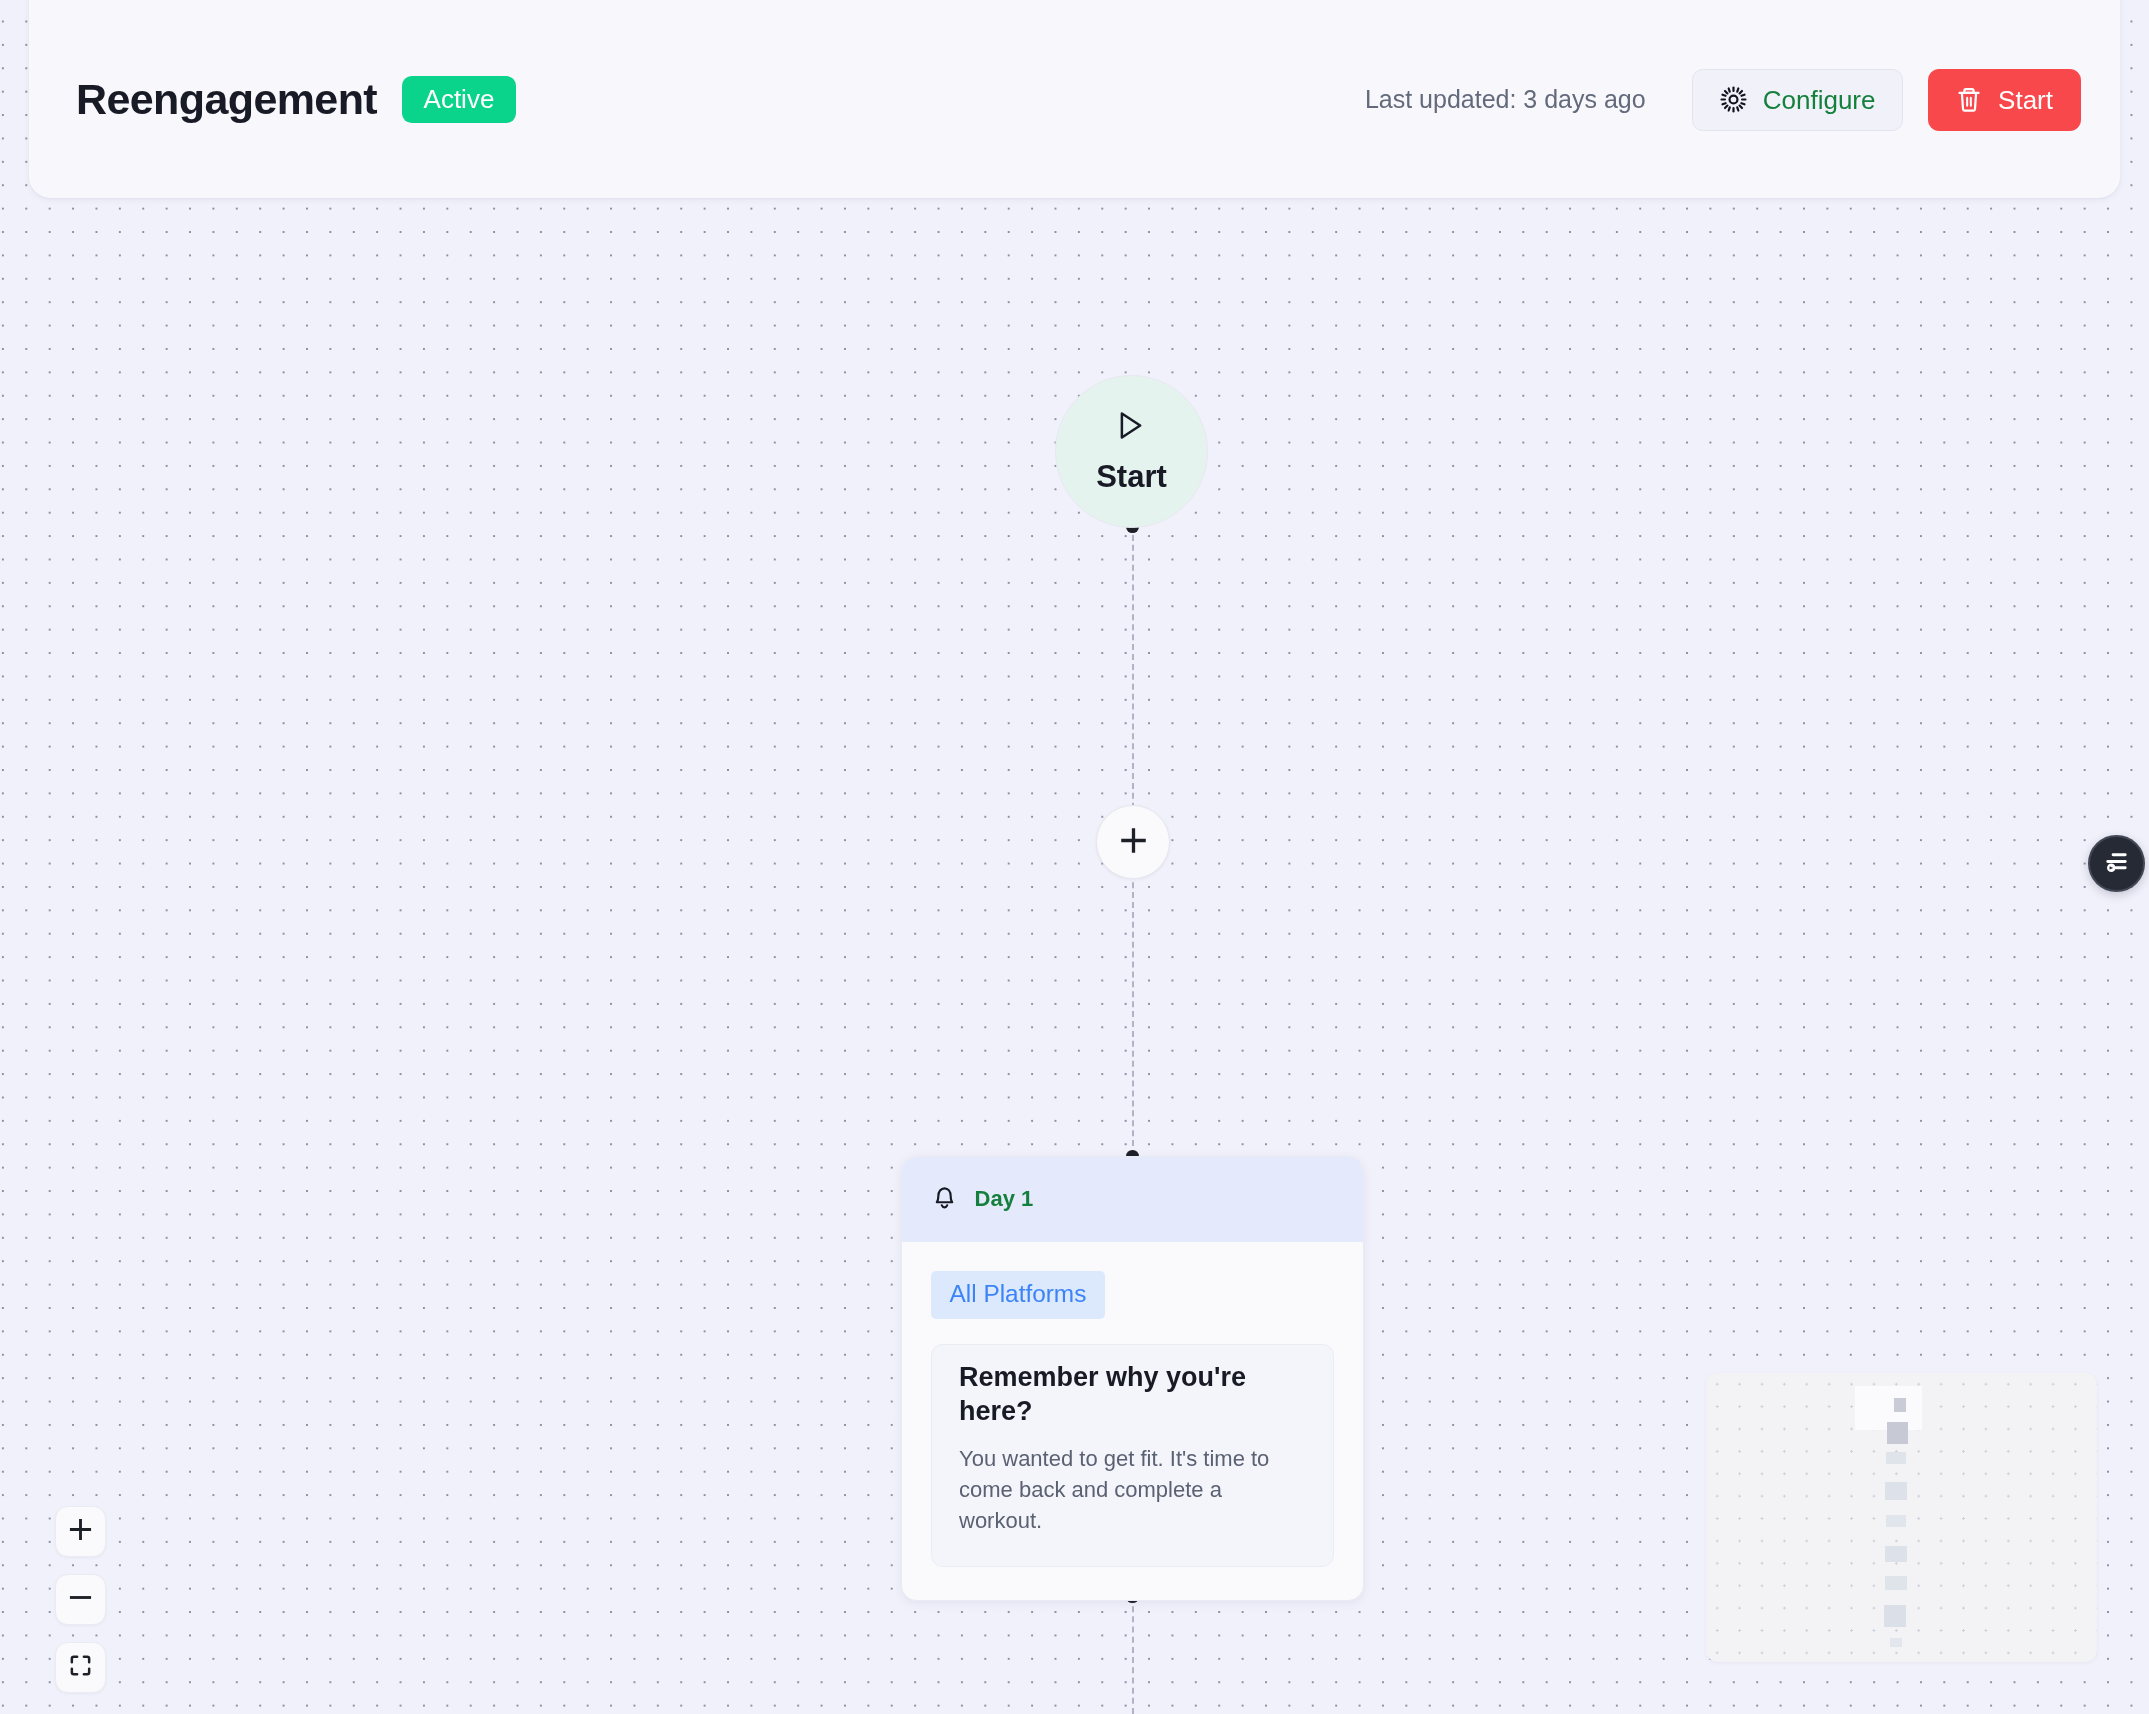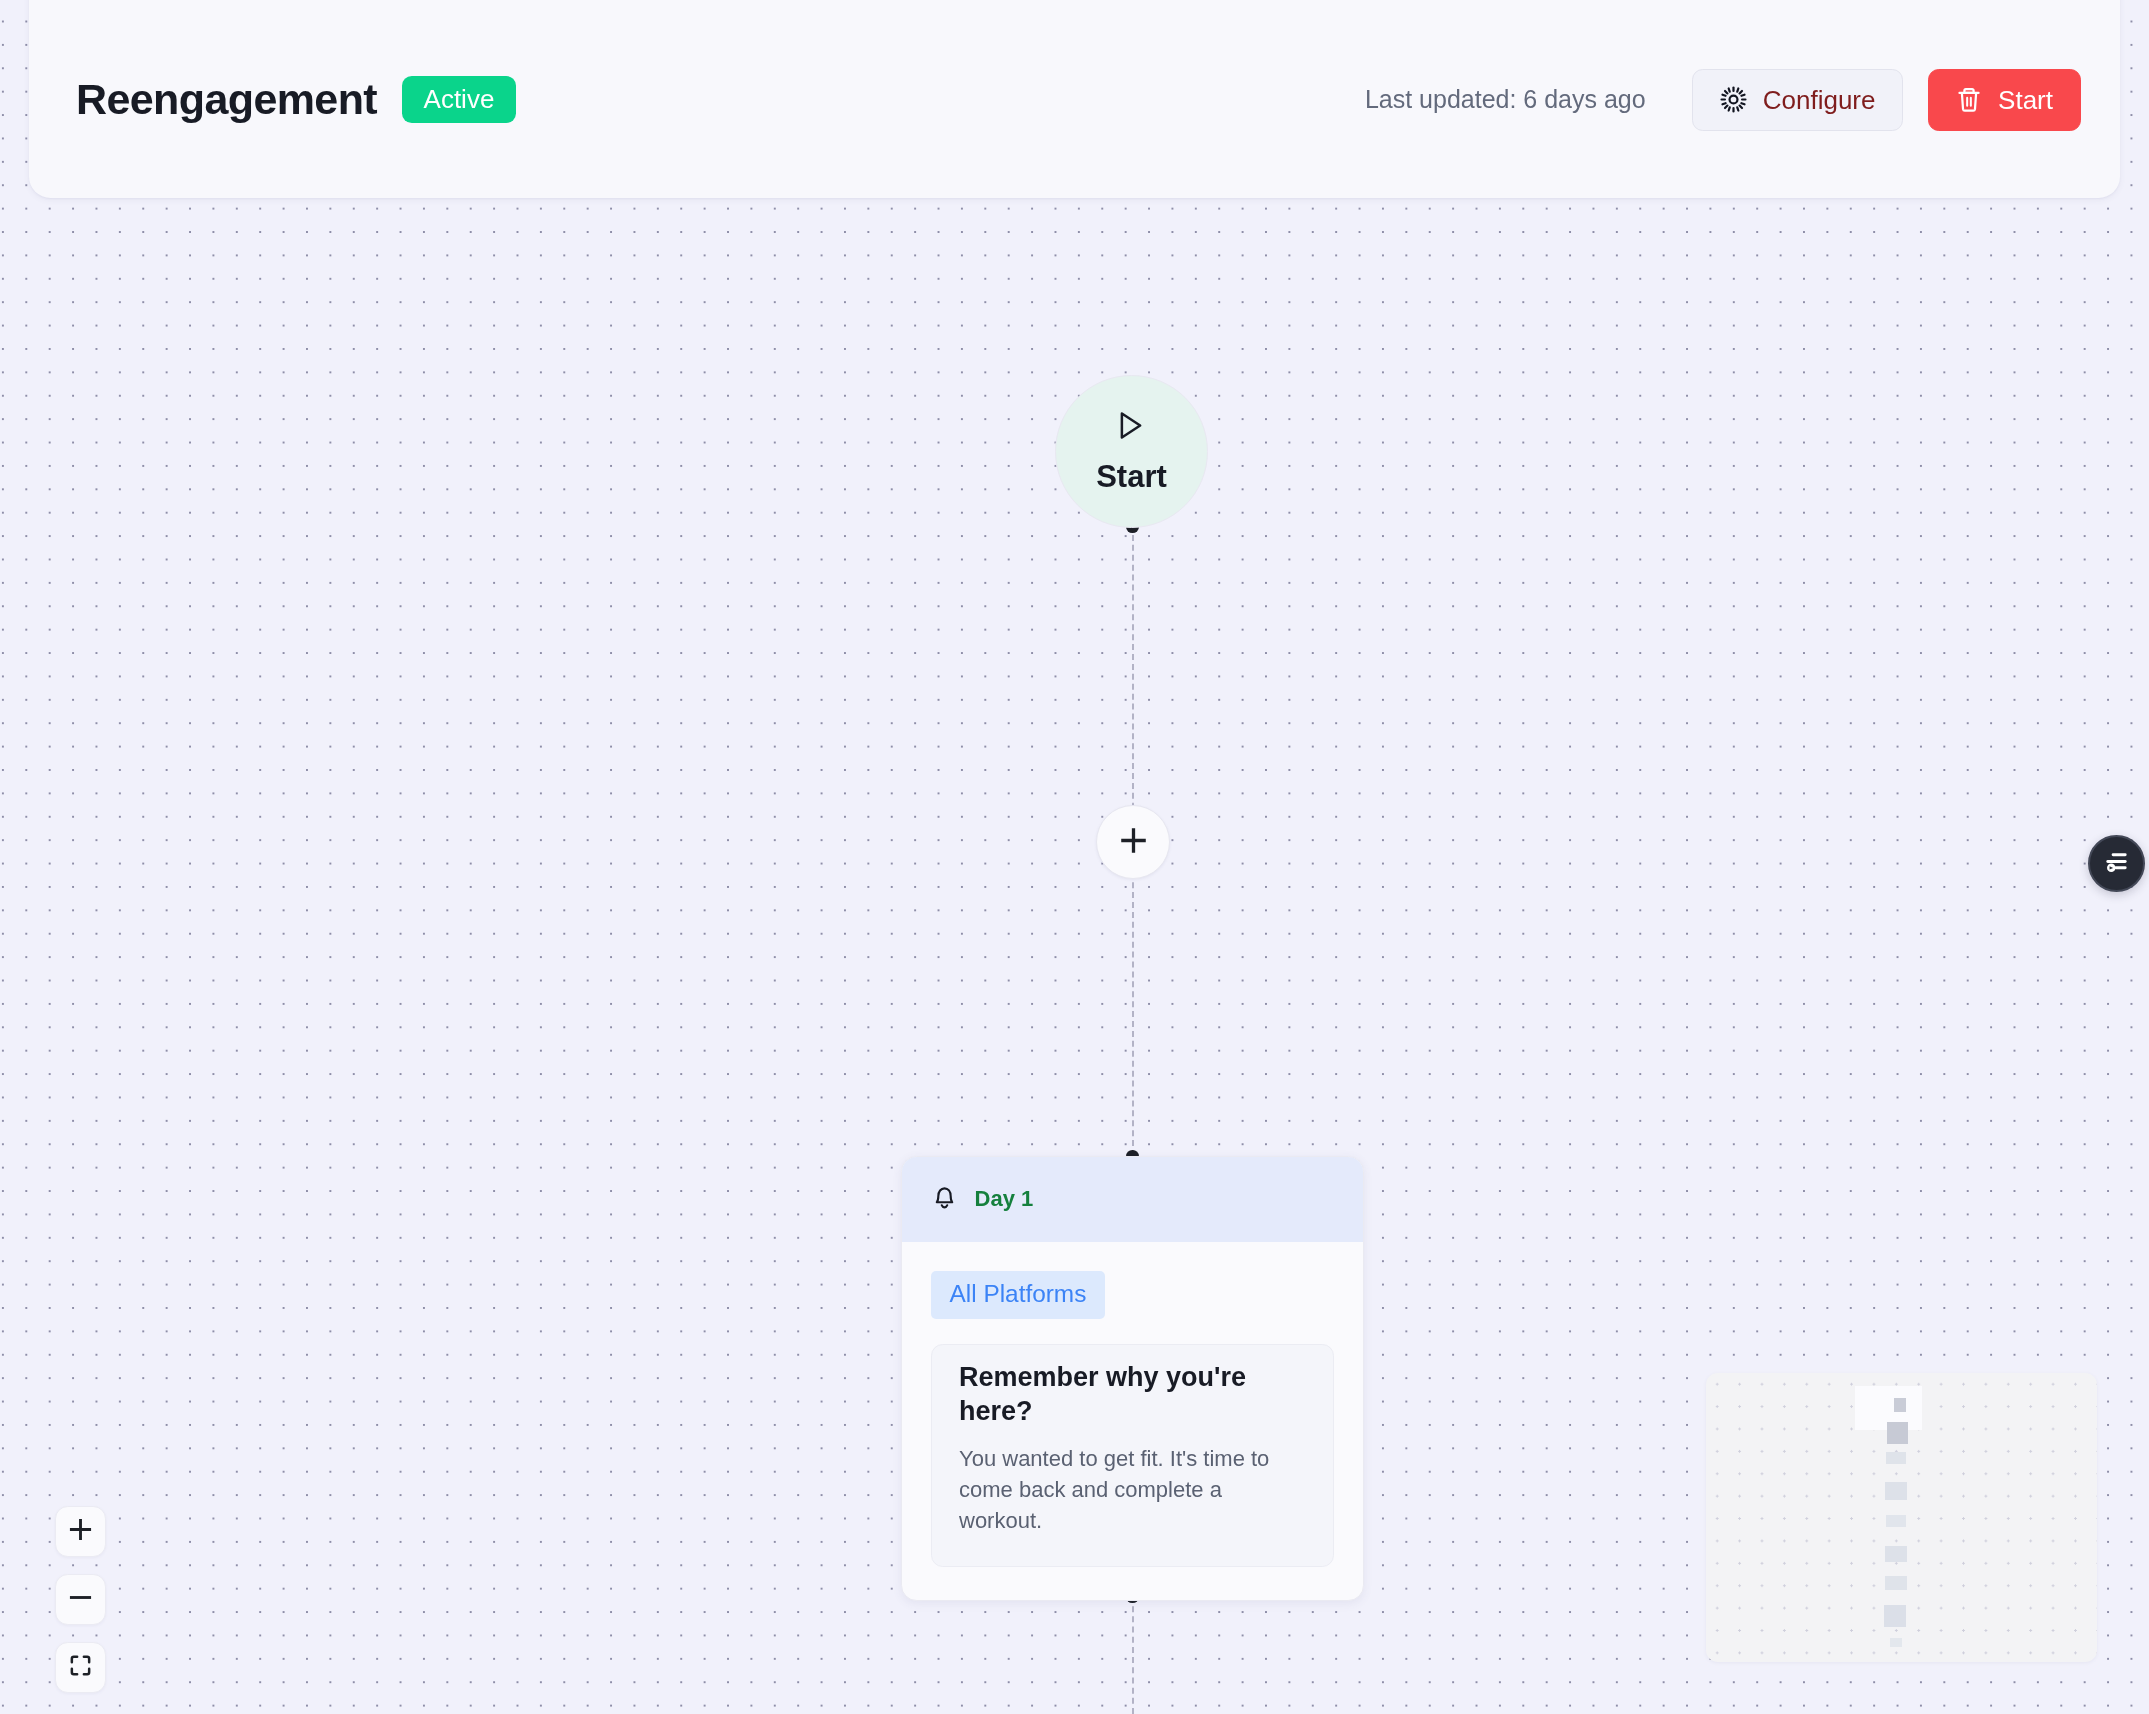--- a/index.html
+++ b/index.html
@@ -92,21 +92,21 @@
     font-size: 26px;
     border-radius: 10.7px;
     padding: 16.6px 27px;
     line-height: 1;
     cursor: pointer;
     white-space: nowrap;
   }
   .btn-configure {
     background: #f1f2f9;
     border: 1.5px solid #e2e3ed;
-    color: #7f1d1d;
+    color: #15803d;
   }
   .btn-delete {
     background: #f9484c;
     border: 1.5px solid #f9484c;
     color: #ffffff;
   }
   .btn svg { display: block; }
 
   
   .flow-layer {
@@ -351,21 +351,21 @@
     </div>
   </div>
 
   <div class="header">
     <div class="header-inner">
       <div class="header-left">
         <div class="page-title">Reengagement</div>
         <div class="status-badge">Active</div>
       </div>
       <div class="header-right">
-        <div class="last-updated">Last updated: 6 days ago</div>
+        <div class="last-updated">Last updated: 3 days ago</div>
 
         <div class="btn btn-configure">
           <span>
             <svg width="27" height="27" viewBox="0 0 28 28" fill="none">
               <circle cx="14" cy="14" r="4.1" stroke="#111420" stroke-width="2.3"></circle>
               <g stroke="#111420" stroke-width="2.3" stroke-linecap="round">
                 <path d="M14 1.6 V5.1"></path>
                   <path d="M14 22.9 V26.4"></path>
                 <path d="M1.6 14 H5.1"></path>
                   <path d="M22.9 14 H26.4"></path>

